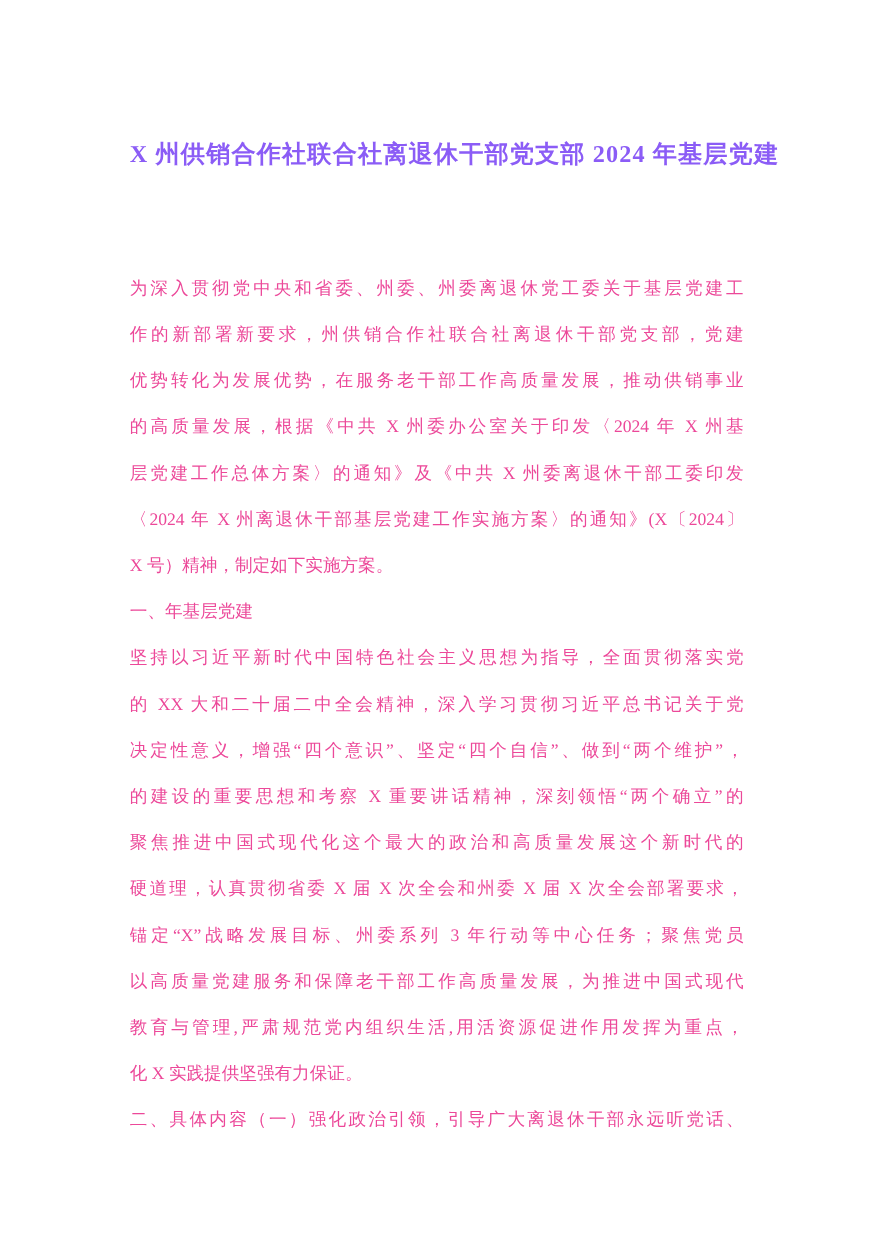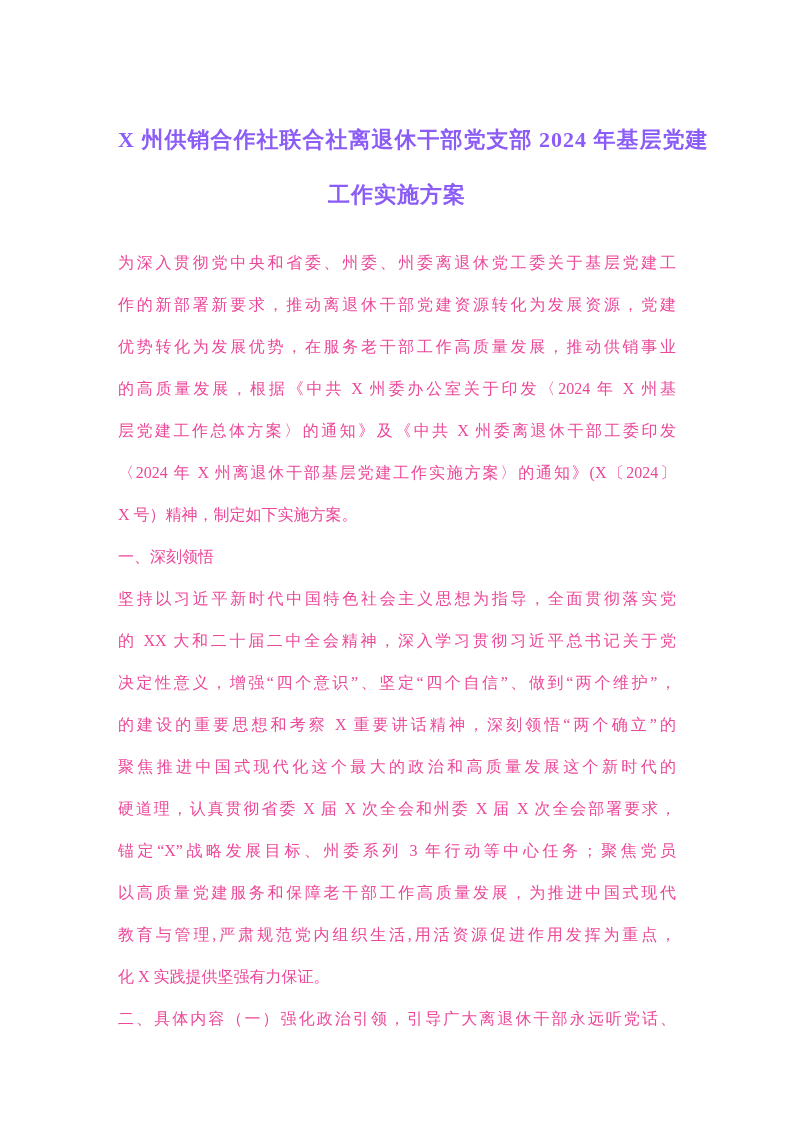--- a/index.html
+++ b/index.html
@@ -54,33 +54,32 @@
     text-align-last: left;
     font-family: Liberation Serif, serif;
   }
 </style>
 </head>
 <body>
 
 <div class="page">
   <div class="title-block">
     <div class="title-line">X 州供销合作社联合社离退休干部党支部 2024 年基层党建</div>
-    <div class="title-line">工作实施方案</div>
   </div>
 
   <div class="body-block">
 
   <div class="doc-line fill">为深入贯彻党中央和省委、州委、州委离退休党工委关于基层党建工</div>
-      <div class="doc-line fill">作的新部署新要求，推动离退休干部党建资源转化为发展资源，党建</div>
+      <div class="doc-line fill">作的新部署新要求，州供销合作社联合社离退休干部党支部，党建</div>
       <div class="doc-line fill">优势转化为发展优势，在服务老干部工作高质量发展，推动供销事业</div>
       <div class="doc-line fill">的高质量发展，根据《中共 X 州委办公室关于印发〈2024 年 X 州基</div>
       <div class="doc-line fill">层党建工作总体方案〉的通知》及《中共 X 州委离退休干部工委印发</div>
       <div class="doc-line fill">〈2024 年 X 州离退休干部基层党建工作实施方案〉的通知》(X〔2024〕</div>
       <div class="doc-line left">X 号）精神，制定如下实施方案。</div>
-      <div class="doc-line left">一、深刻领悟</div>
+      <div class="doc-line left">一、年基层党建</div>
       <div class="doc-line fill">坚持以习近平新时代中国特色社会主义思想为指导，全面贯彻落实党</div>
       <div class="doc-line fill">的 XX 大和二十届二中全会精神，深入学习贯彻习近平总书记关于党</div>
       <div class="doc-line fill">决定性意义，增强“四个意识”、坚定“四个自信”、做到“两个维护”，</div>
       <div class="doc-line fill">的建设的重要思想和考察 X 重要讲话精神，深刻领悟“两个确立”的</div>
       <div class="doc-line fill">聚焦推进中国式现代化这个最大的政治和高质量发展这个新时代的</div>
       <div class="doc-line fill">硬道理，认真贯彻省委 X 届 X 次全会和州委 X 届 X 次全会部署要求，</div>
       <div class="doc-line fill">锚定“X”战略发展目标、州委系列 3 年行动等中心任务；聚焦党员</div>
       <div class="doc-line fill">以高质量党建服务和保障老干部工作高质量发展，为推进中国式现代</div>
       <div class="doc-line fill">教育与管理,严肃规范党内组织生活,用活资源促进作用发挥为重点，</div>
       <div class="doc-line left">化 X 实践提供坚强有力保证。</div>

